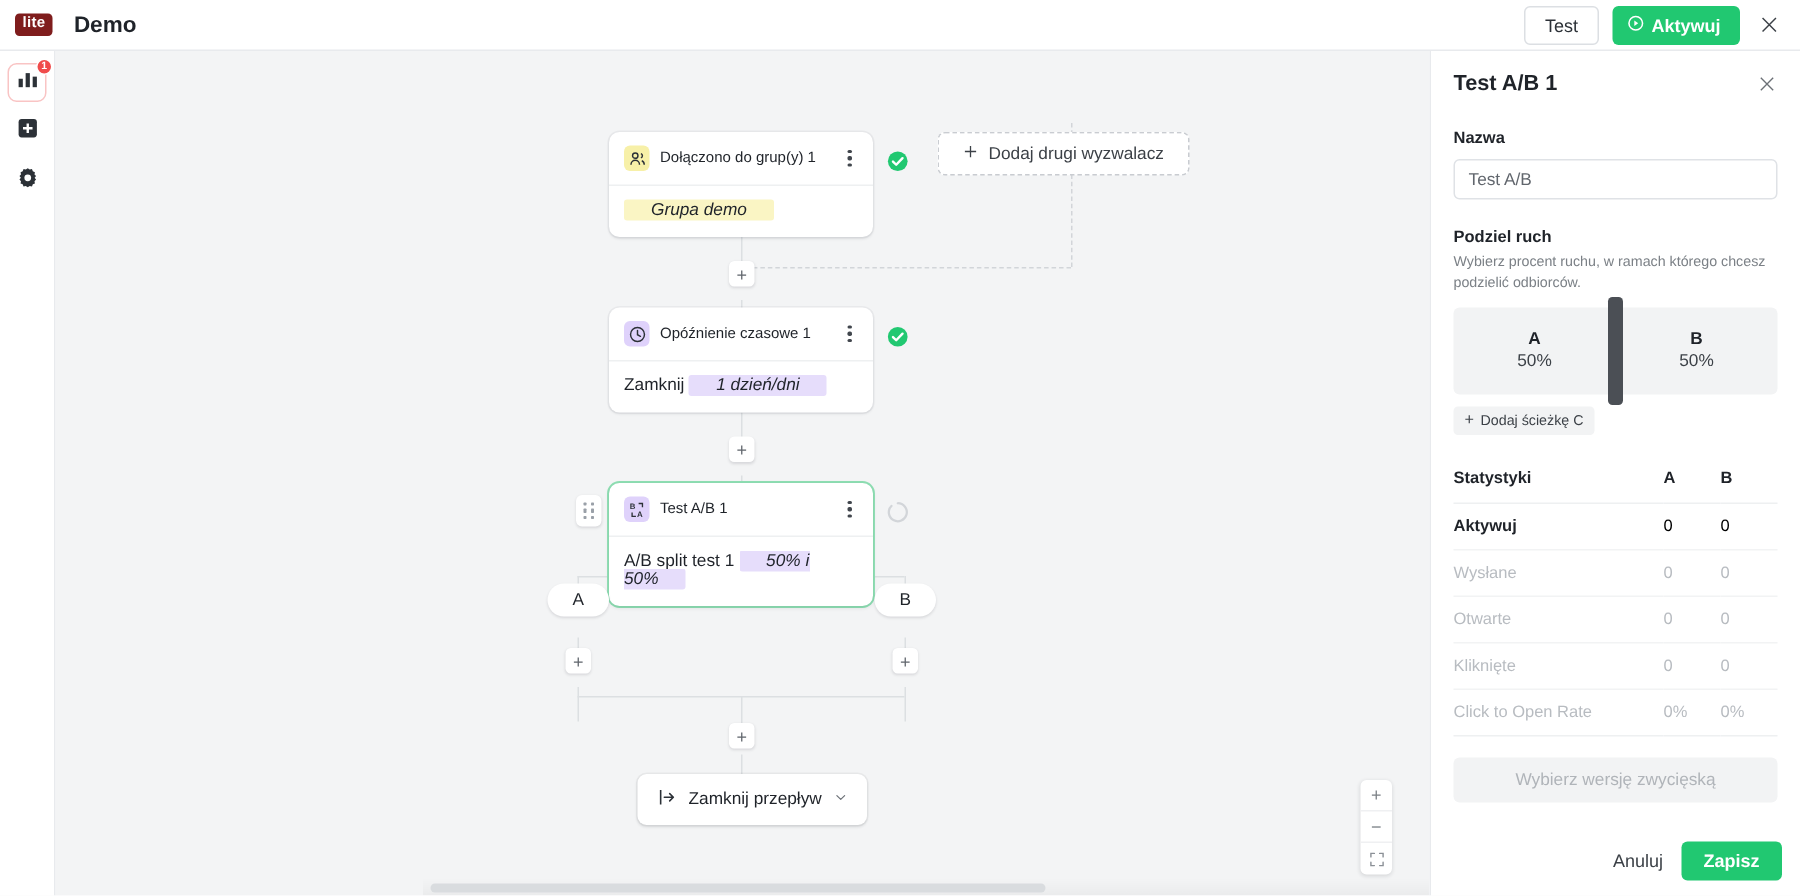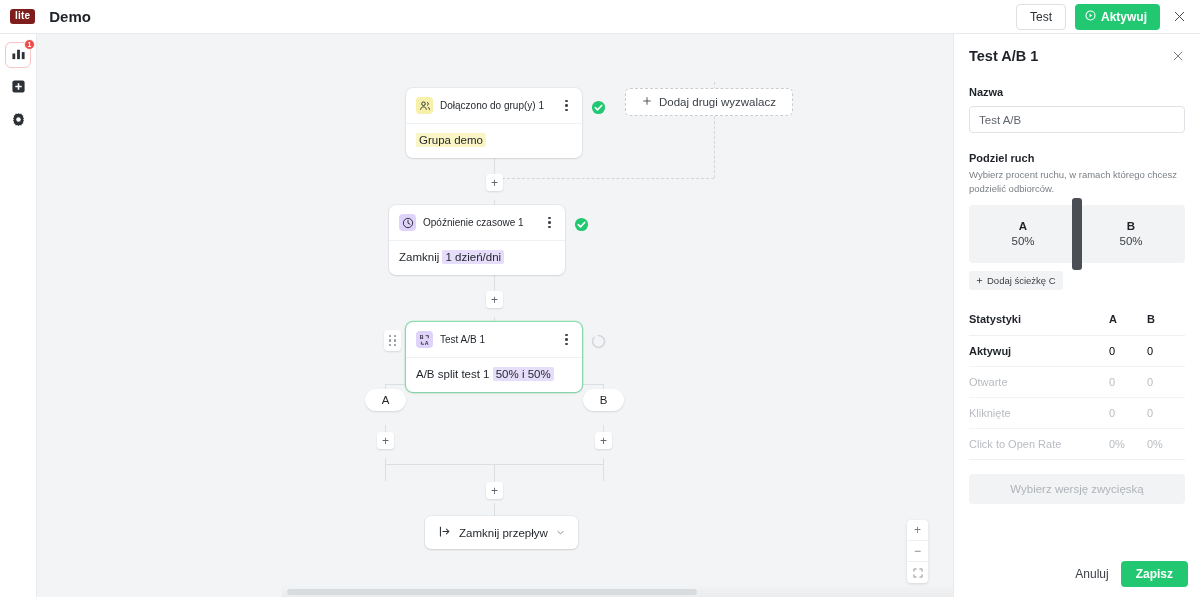--- a/index.html
+++ b/index.html
@@ -72,21 +72,21 @@
     padding: 9px 9px 9px 10px; border-bottom: 1px solid #eef0f1;
   }
   .node-icon {
     width: 17px; height: 17px; border-radius: 4px;
     display: flex; align-items: center; justify-content: center; flex: 0 0 auto;
   }
   .node-title { font-size: 10px; color: #1f2329; flex: 1; white-space: nowrap; }
   .node-kebab { width: 13px; display:flex; flex-direction:column; align-items:center; gap:2px; cursor:pointer; }
   .node-kebab i { width: 2.4px; height: 2.4px; border-radius: 50%; background: #41464d; display:block; }
   .node-body { padding: 10px 10px 12px; font-size: 11.5px; color: #1f2329; }
-  .hl { padding: 1px 3px; border-radius: 2px; }
+  .hl { padding: 1px 18px; border-radius: 2px; font-style: italic; }
   .hl-yellow { background: #faf5c4; }
   .hl-purple { background: #e6ddfb; }
 
   .node-status { position: absolute; top: 12px; left: 185px; width: 15px; height: 15px; }
   .drag-handle {
     position: absolute; left: -22px; top: 8px; width: 17px; height: 21px;
     background: #fff; border-radius: 4px; box-shadow: 0 1px 2px rgba(20,25,35,.13);
     display: flex; align-items: center; justify-content: center; cursor: grab;
   }
   .dots { display:grid; grid-template-columns: repeat(2, 2.6px); gap: 2.1px; }
@@ -321,21 +321,21 @@
       <span>
         <svg width="10" height="10" viewBox="0 0 16 16">
             <path d="M8 2 V14 M2 8 H14" stroke="#3c4147" stroke-width="1.4"></path>
           </svg>
       </span>
       <span>Dodaj drugi wyzwalacz</span>
     </div>
 
     <div class="plus-node" style="left:449px; top:140px;">+</div>
 
-    <div class="node" style="left:352px; top:171px;">
+    <div class="node" style="left:369px; top:171px;">
       <div class="node-head">
         <span class="node-icon" style="background:#dfd2fb;">
           <svg width="12" height="12" viewBox="0 0 16 16">
               <circle cx="8" cy="8" r="6.2" fill="none" stroke="#2c3137" stroke-width="1.3"></circle>
               <path d="M8 4.4 V8.2 L10.6 9.6" stroke="#2c3137" stroke-width="1.3" fill="none" stroke-linecap="round"></path>
             </svg>
         </span>
         <span class="node-title">Opóźnienie czasowe 1</span>
         <span class="node-kebab">
             <i></i>
@@ -479,20 +479,25 @@
             <th class="c-ab">B</th>
           </tr>
         </thead>
         <tbody>
           <tr>
             <td>Aktywuj</td>
             <td class="c-ab">0</td>
             <td class="c-ab">0</td>
           </tr>
           <tr class="muted">
+            <td>Wysłane</td>
+            <td class="c-ab">0</td>
+            <td class="c-ab">0</td>
+          </tr>
+          <tr class="muted">
             <td>Otwarte</td>
             <td class="c-ab">0</td>
             <td class="c-ab">0</td>
           </tr>
           <tr class="muted">
             <td>Kliknięte</td>
             <td class="c-ab">0</td>
             <td class="c-ab">0</td>
           </tr>
           <tr class="muted">

